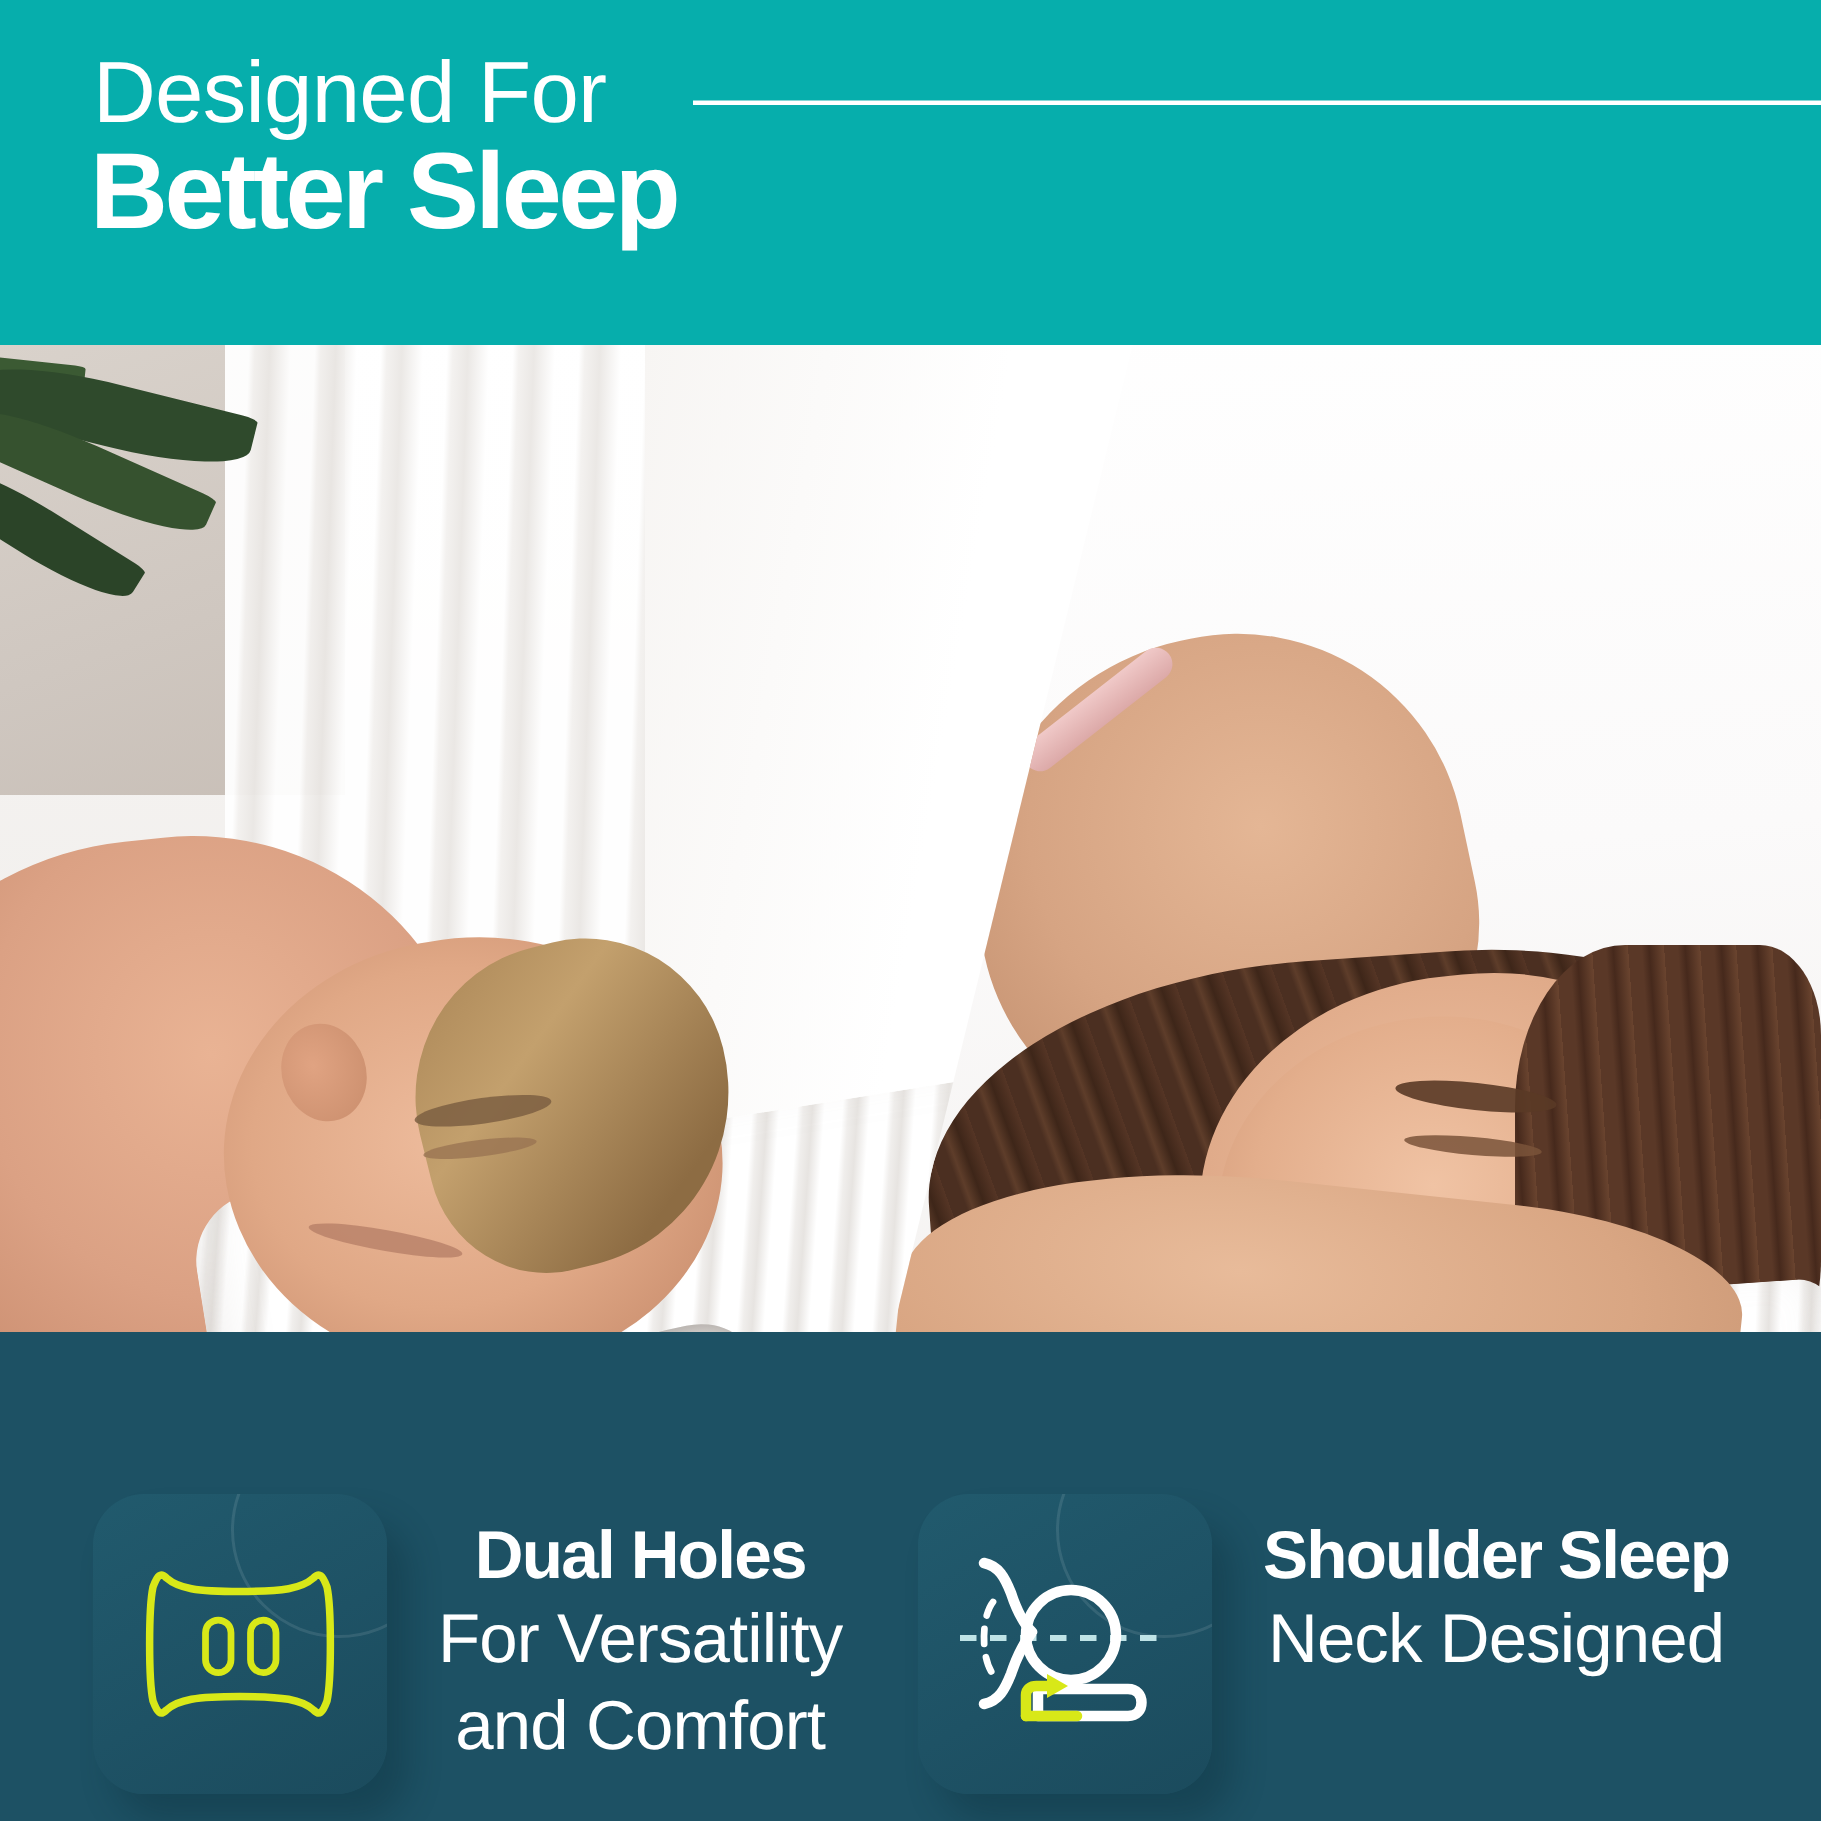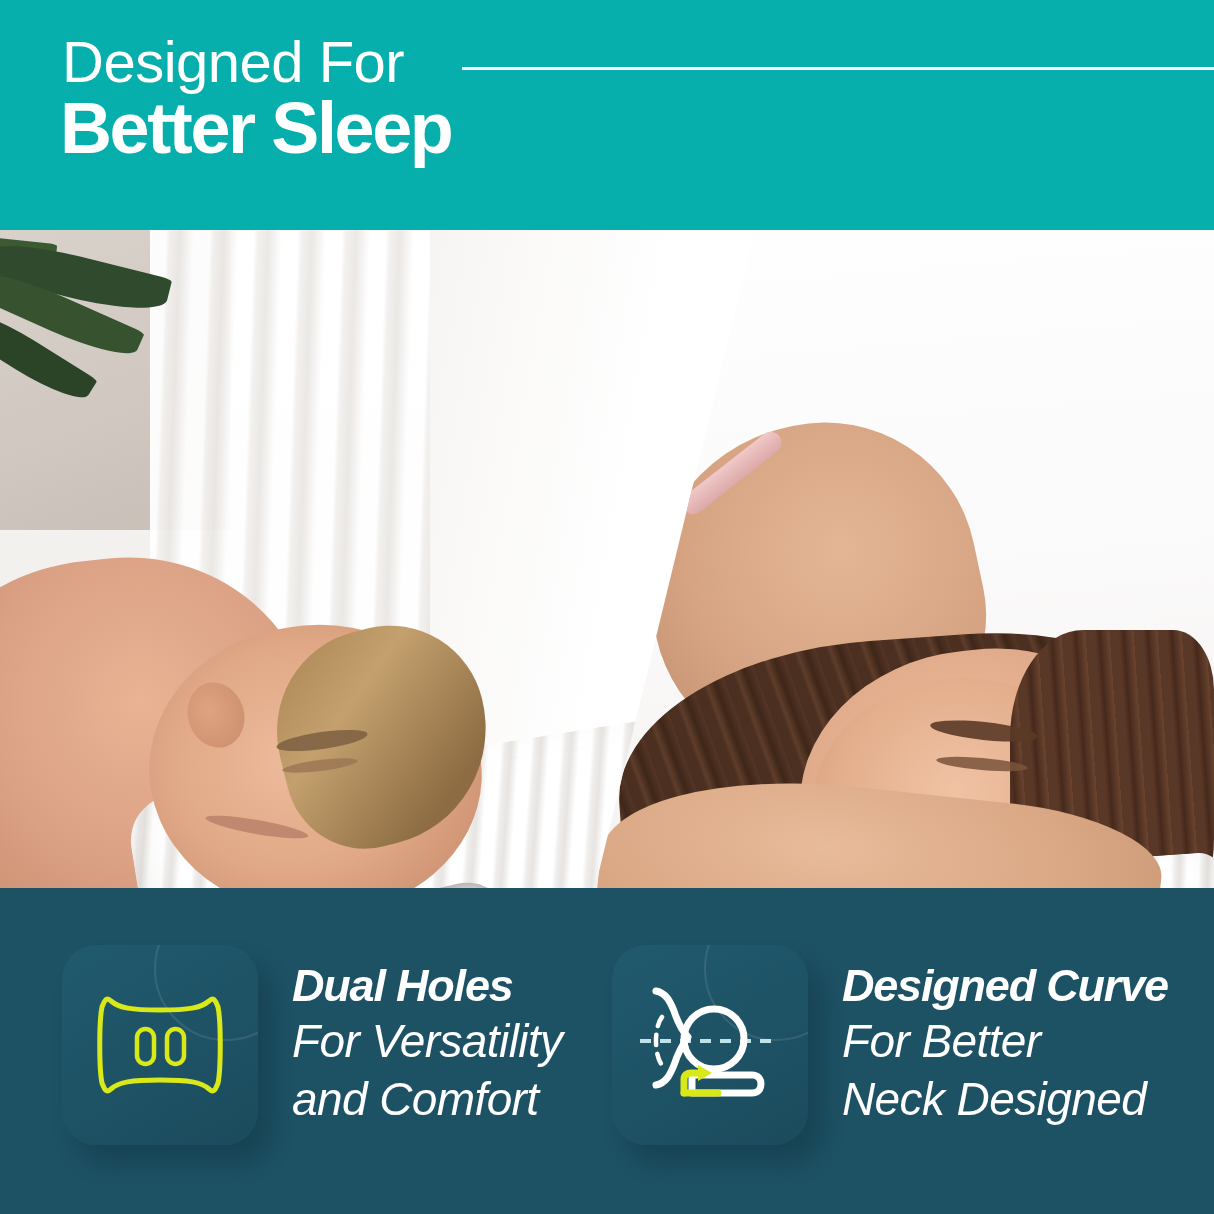--- a/index.html
+++ b/index.html
@@ -10,20 +10,21 @@
   body {
     font-family: "Liberation Sans", sans-serif;
   }
 
   .canvas {
     position: relative;
     width: 1214px;
     height: 1214px;
     overflow: hidden;
     background: #0c4a6e;
+    text-align: center;
   }
 
   
   .header {
     position: absolute;
     left: 0; top: 0;
     width: 1214px;
     height: 230px;
     background: #06AEAC;
     overflow: hidden;
@@ -314,24 +315,23 @@
   
   .footer {
     position: absolute;
     left: 0; top: 888px;
     width: 1214px;
     height: 326px;
     background: #1D5164;
   }
   .feature {
     position: absolute;
-    top: 945px;
+    top: 996px;
     display: flex;
     align-items: flex-start;
-    font-style: italic;
   }
   .feature-1 { left: 62px; }
   .feature-2 { left: 612px; }
 
   .feature-tile {
     position: relative;
     width: 196px;
     height: 200px;
     border-radius: 34px;
     background: linear-gradient(150deg, #215A6D 0%, #1E5265 55%, #1B4B5D 100%);
@@ -464,19 +464,18 @@
         <circle cx="74" cy="56" r="30" fill="none" stroke="#FFFFFF" stroke-width="7"></circle>
 
         <path d="M52 92 L112 92 C118 92 121 96 121 101 C121 106 118 110 112 110 L52 110 Z" fill="none" stroke="#FFFFFF" stroke-width="7" stroke-linejoin="round"></path>
 
         <path d="M44 110 L78 110" fill="none" stroke="#D8E818" stroke-width="7" stroke-linecap="round"></path>
         <path d="M44 110 L44 96 C44 92 47 90 51 90 L62 90" fill="none" stroke="#D8E818" stroke-width="7" stroke-linecap="round" stroke-linejoin="round"></path>
         <path d="M58 82 L72 90 L58 98 Z" fill="#D8E818"></path>
       </svg>
     </div>
     <div class="feature-text">
-      <div class="feature-title">Designed Curve</div>
-      <div class="feature-sub">For Better</div>
+      <div class="feature-title">Shoulder Sleep</div>
       <div class="feature-sub">Neck Designed</div>
     </div>
   </div>
 
 </div>
 
 </body></html>

